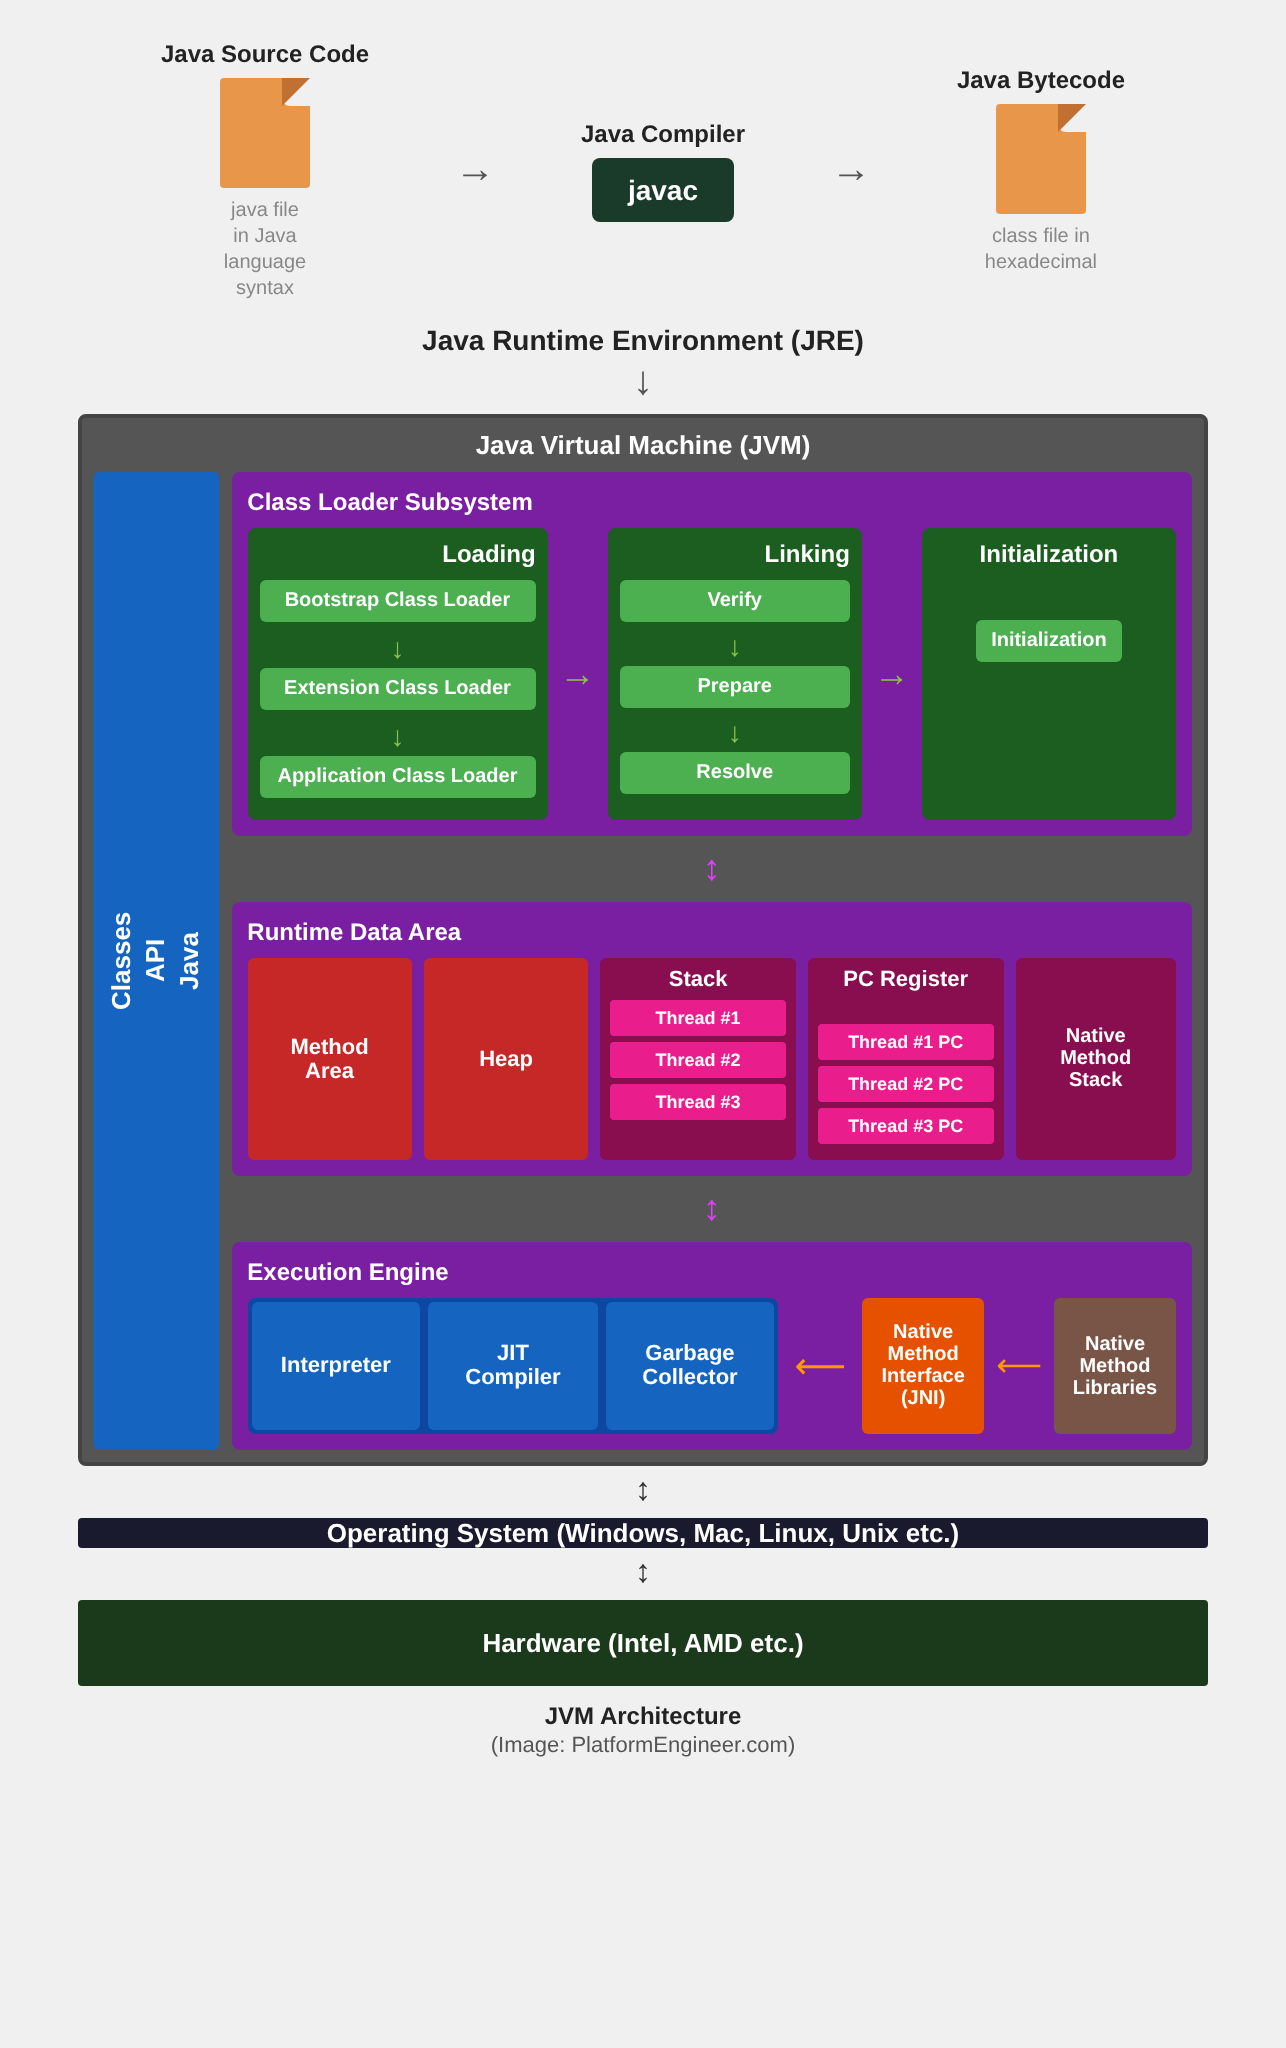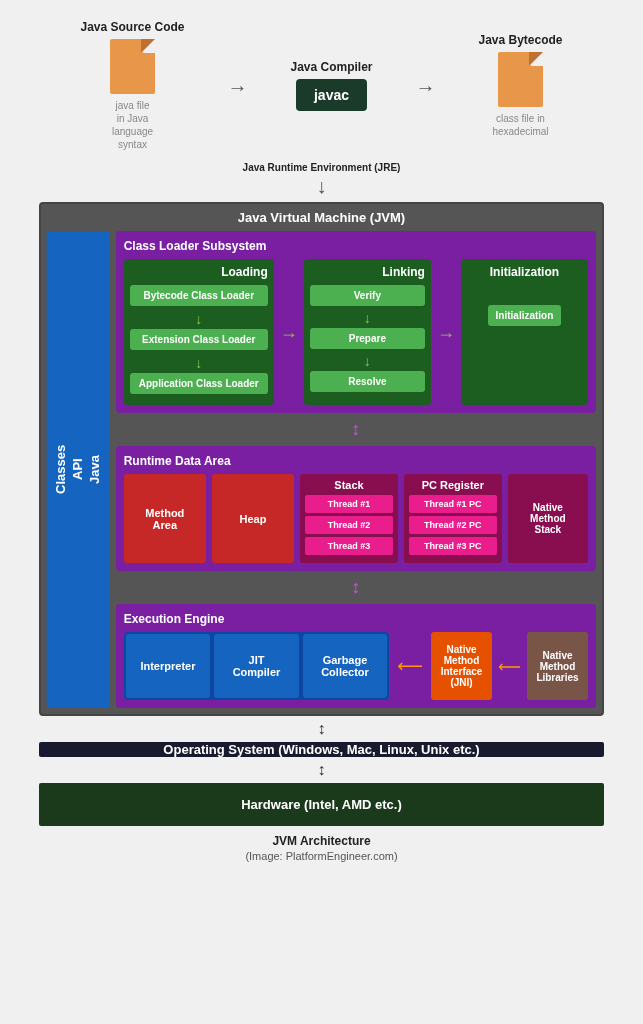--- a/index.html
+++ b/index.html
@@ -100,21 +100,21 @@
     .arrow-down-outer {
       text-align: center;
       font-size: 20px;
       color: #555;
       margin: 2px 0;
     }
 
     
     .jre-label {
       text-align: center;
-      font-size: 10px;
+      font-size: 14px;
       font-weight: bold;
       color: #222;
       margin: 6px 0 0 0;
     }
 
     
     .jvm-container {
       background: #555;
       border: 2px solid #444;
       border-radius: 4px;
@@ -341,21 +341,21 @@
       border-radius: 3px;
       padding: 5px;
       flex: 1;
     }
 
     .pc-title {
       font-size: 11px;
       font-weight: bold;
       color: #fff;
       text-align: center;
-      margin-bottom: 4px;
+      margin-bottom: 16px;
     }
 
     .pc-btn {
       background: #E91E8C;
       color: #fff;
       font-size: 9px;
       font-weight: bold;
       text-align: center;
       padding: 4px 3px;
       border-radius: 2px;
@@ -558,21 +558,21 @@
 Classes</div>
 
       <div class="jvm-main">
 
         <div class="cls-subsystem">
           <div class="cls-title">Class Loader Subsystem</div>
           <div class="cls-inner">
 
             <div class="loading-panel">
               <div class="panel-title">Loading</div>
-              <div class="loader-btn">Bytecode Class Loader</div>
+              <div class="loader-btn">Bootstrap Class Loader</div>
               <div class="arrow-down-green">↓</div>
               <div class="loader-btn">Extension Class Loader</div>
               <div class="arrow-down-green">↓</div>
               <div class="loader-btn">Application Class Loader</div>
             </div>
 
             <div class="cls-arrow">→</div>
 
             <div class="linking-panel">
               <div class="panel-title">Linking</div>

